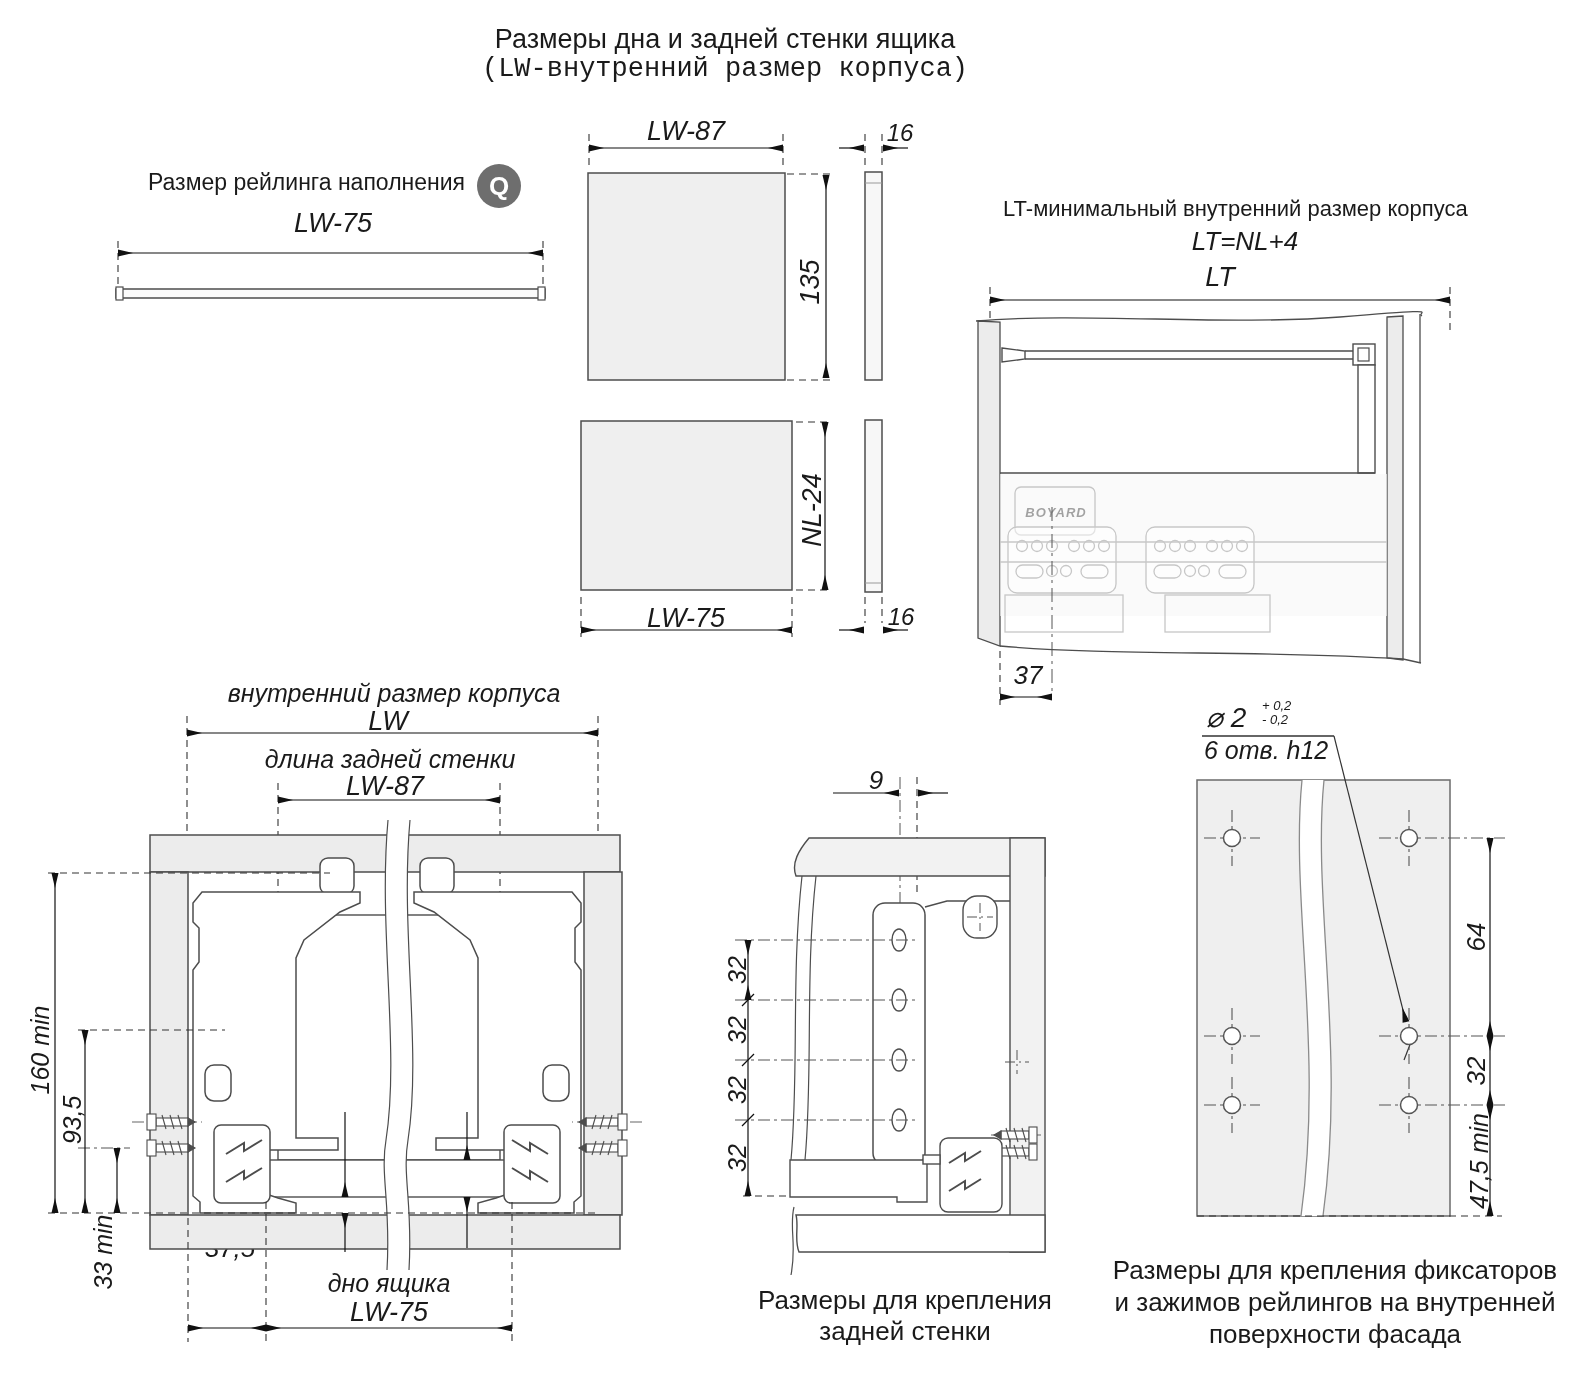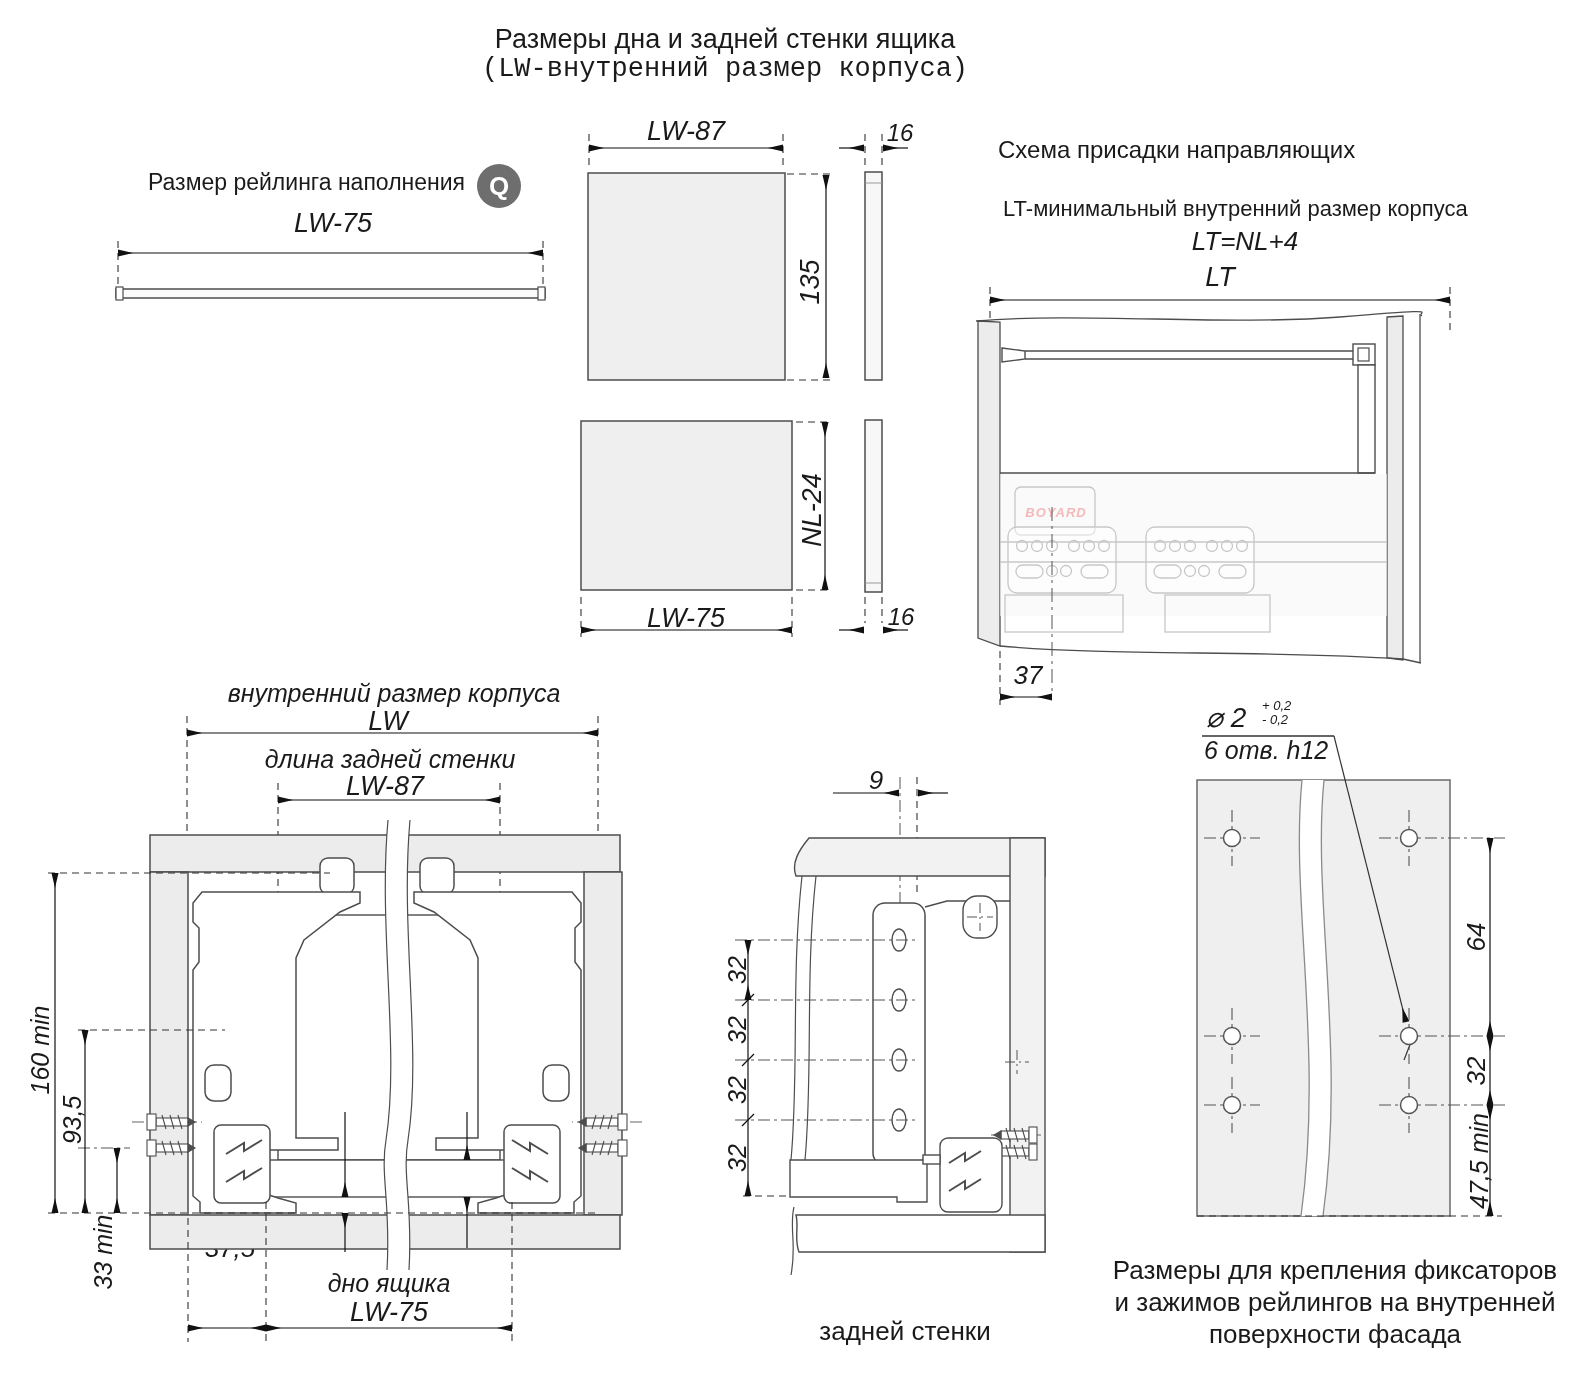--- a/index.html
+++ b/index.html
@@ -6,21 +6,21 @@
   #page{position:relative;width:1590px;height:1377px;background:#ffffff;
         font-family:"Liberation Sans", sans-serif;color:#1a1a1a;overflow:hidden;}
   .t{position:absolute;line-height:1.12;white-space:nowrap;color:#1a1a1a;}
   .c{text-align:center;}
   .i{font-style:italic;}
   .rot{display:flex;align-items:center;justify-content:center;transform:rotate(-90deg);}
   svg.abs{position:absolute;overflow:visible;}
   .badge{position:absolute;border-radius:50%;background:#6e6e6e;color:#fff;
          display:flex;align-items:center;justify-content:center;
          font-weight:bold;font-size:26px;}
-  .ghostbrand{color:#ef4444;font-weight:bold;font-style:italic;letter-spacing:1px;}
+  .ghostbrand{color:#000000;font-weight:bold;font-style:italic;letter-spacing:1px;}
   .tolstack div{font-size:13px;font-style:italic;line-height:1.1;}
 </style>
 </head>
 <body>
 
 <div id="page">
 
   <div class="t c" style="left:400px;top:24px;width:650px;font-size:27px;">Размеры дна и задней стенки ящика</div>
   <div class="t c" style="left:400px;top:54px;width:650px;font-size:27px;font-family:Liberation Mono, monospace;">(LW-внутренний размер корпуса)</div>
 
@@ -87,21 +87,20 @@
     <line x1="222" y1="192" x2="222" y2="232" stroke="#333" stroke-width="1.1" stroke-dasharray="7 5"></line>
     <line x1="11" y1="225" x2="222" y2="225" stroke="#111" stroke-width="1.2" marker-start="url(#aC)" marker-end="url(#aC)"></line>
     <rect x="295" y="15" width="17" height="172" fill="#f7f7f7" stroke="#4d4d4d" stroke-width="1.5"></rect>
     <line x1="295" y1="178" x2="312" y2="178" stroke="#999" stroke-width="1"></line>
     <line x1="295" y1="192" x2="295" y2="218" stroke="#333" stroke-width="1.1" stroke-dasharray="7 5"></line>
     <line x1="312" y1="192" x2="312" y2="218" stroke="#333" stroke-width="1.1" stroke-dasharray="7 5"></line>
     <line x1="269" y1="225" x2="294" y2="225" stroke="#111" stroke-width="1.2" marker-end="url(#aC)"></line>
     <line x1="338" y1="225" x2="313" y2="225" stroke="#111" stroke-width="1.2" marker-end="url(#aC)"></line>
   </svg>
 
-  <div class="t" style="left:998px;top:137px;font-size:24px;">Схема присадки направляющих</div>
   <div class="t" style="left:1003px;top:197px;font-size:22px;">LT-минимальный внутренний размер корпуса</div>
   <div class="t c i" style="left:1125px;top:227px;width:240px;font-size:26px;">LT=NL+4</div>
   <div class="t c i" style="left:1130px;top:262px;width:180px;font-size:27px;">LT</div>
   <div class="t c i" style="left:1002px;top:661px;width:52px;font-size:26px;">37</div>
   <div class="t c ghostbrand" style="left:1018px;top:506px;width:76px;font-size:13px;">BOYARD</div>
 
   <svg class="abs" style="left:960px;top:265px;" width="575" height="445" viewBox="0 0 575 445">
     <defs>
         <marker id="aD" markerUnits="userSpaceOnUse" markerWidth="16" markerHeight="10" refX="15.5" refY="5" orient="auto-start-reverse">
           <path d="M0.5,5 L15.5,1.5 L15.5,8.5 Z" fill="#111"></path>
@@ -273,20 +272,21 @@
     <line x1="492" y1="532" x2="492" y2="672" stroke="#333" stroke-width="1.1" stroke-dasharray="7 5"></line>
     <line x1="168" y1="658" x2="246" y2="658" stroke="#111" stroke-width="1.2" marker-start="url(#aE)" marker-end="url(#aE)"></line>
     <line x1="246" y1="658" x2="492" y2="658" stroke="#111" stroke-width="1.2" marker-start="url(#aE)" marker-end="url(#aE)"></line>
   </svg>
 
   <div class="t c i" style="left:846px;top:766px;width:60px;font-size:26px;">9</div>
   <div class="t c i rot" style="left:707px;top:957px;width:60px;height:26px;font-size:25px;">32</div>
   <div class="t c i rot" style="left:707px;top:1017px;width:60px;height:26px;font-size:25px;">32</div>
   <div class="t c i rot" style="left:707px;top:1077px;width:60px;height:26px;font-size:25px;">32</div>
   <div class="t c i rot" style="left:707px;top:1145px;width:60px;height:26px;font-size:25px;">32</div>
+  <div class="t c" style="left:715px;top:1286px;width:380px;font-size:26px;">Размеры для крепления</div>
   <div class="t c" style="left:715px;top:1317px;width:380px;font-size:26px;">задней стенки</div>
 
   <svg class="abs" style="left:695px;top:755px;" width="370" height="505" viewBox="0 0 370 505">
     <defs>
         <marker id="aF" markerUnits="userSpaceOnUse" markerWidth="16" markerHeight="10" refX="15.5" refY="5" orient="auto-start-reverse">
           <path d="M0.5,5 L15.5,1.5 L15.5,8.5 Z" fill="#111"></path>
         </marker>
       </defs>
 
     <line x1="205" y1="22" x2="205" y2="392" stroke="#555" stroke-width="1" stroke-dasharray="12 4 3 4"></line>

